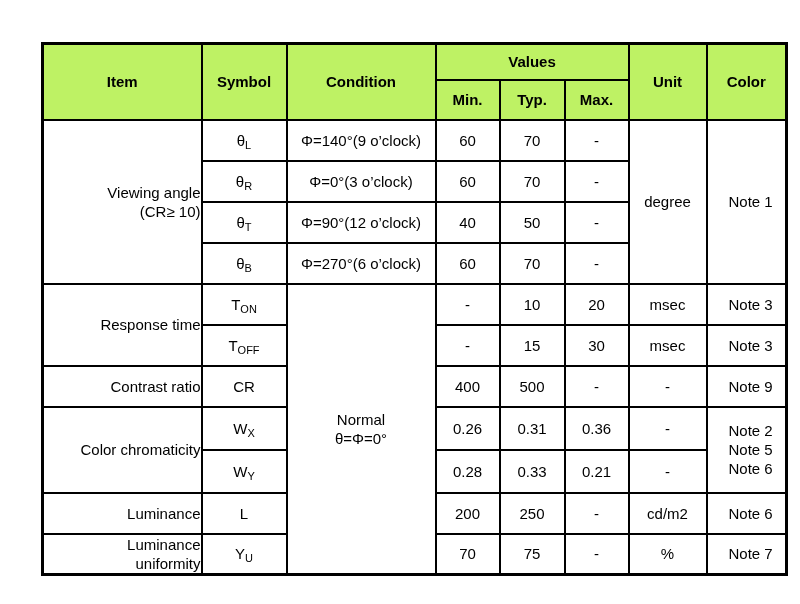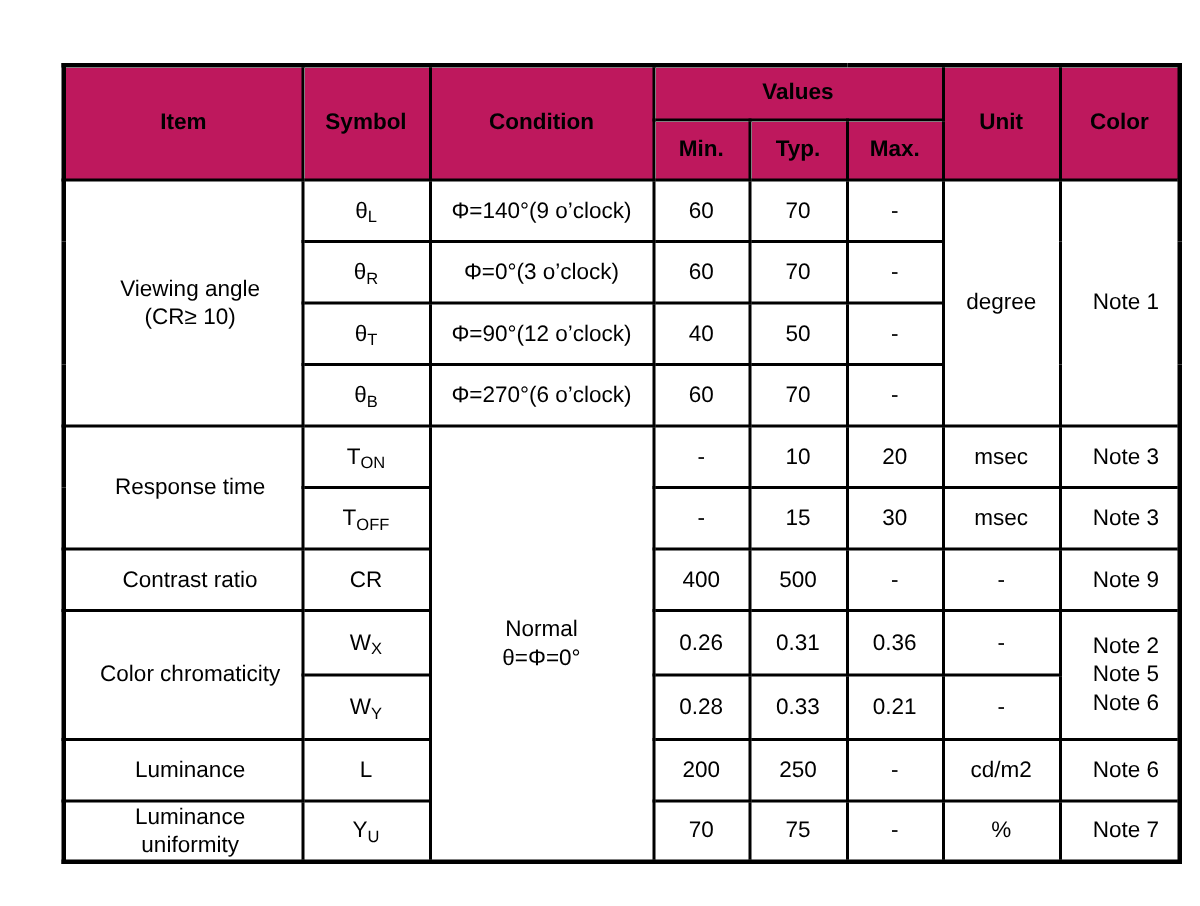--- a/index.html
+++ b/index.html
@@ -29,30 +29,30 @@
     border: 2px solid #000000;
     padding: 0;
     text-align: center;
     vertical-align: middle;
     font-size: 15px;
     color: #000000;
     line-height: 19px;
     overflow: hidden;
   }
   .spec-table th {
-    background: #be185d;
+    background: #bef264;
     font-weight: bold;
     margin-left: 36px;
   }
   tr.h-hdr1 { height: 36px; }
   tr.h-hdr2 { height: 40px; }
   tr.h-body { height: 41px; }
   tr.h-tall { height: 43px; }
   td.item-cell {
-    text-align: center;
+    text-align: right;
     padding-left: 9px;
   }
   td.remark-cell {
     text-align: left;
     padding-left: 21px;
   }
   .small-text { font-size: 12px; }
   .smallish-text { font-size: 13px; }
   sub {
     font-size: 11px;

